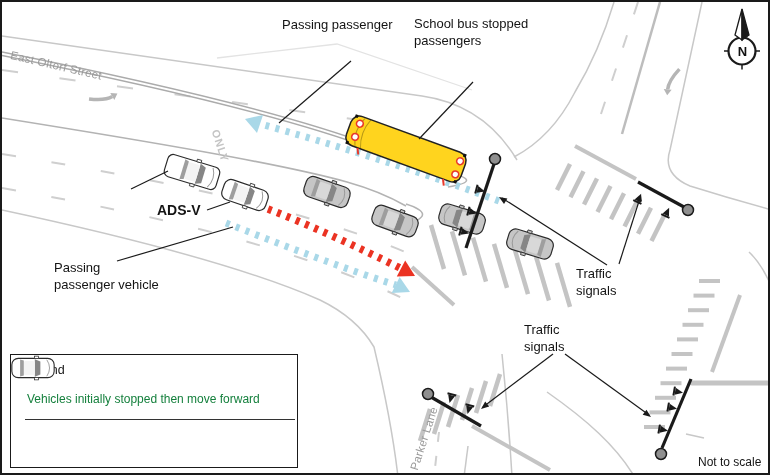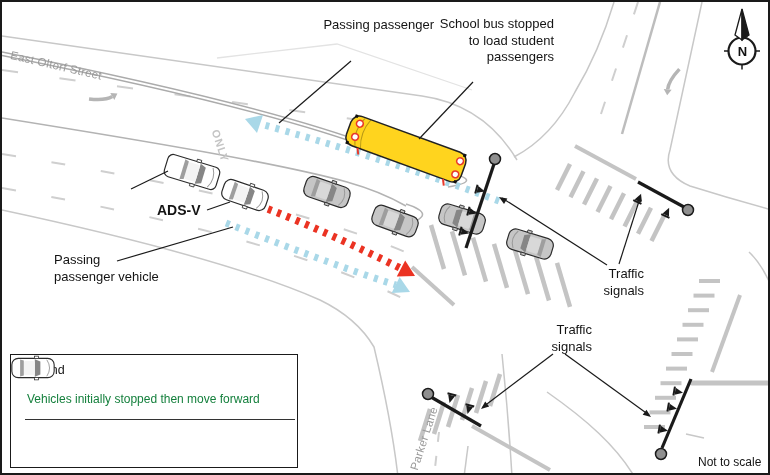--- a/index.html
+++ b/index.html
@@ -6,21 +6,21 @@
   .stage{
     position:relative;width:770px;height:475px;box-sizing:border-box;
     border:2px solid #1a1a1a;background:#fff;overflow:hidden;
     font-family:"Liberation Sans",sans-serif;
   }
   .stage svg{position:absolute;left:0;top:0;}
   .lbl{
     position:absolute;color:#141414;font-size:13px;line-height:1.28;
     white-space:nowrap;
   }
-  .lbl.center{text-align:right;}
+  .lbl.center{text-align:left;}
   .lbl .ln{display:block;}
   .adsv{font-weight:bold;font-size:14px;}
   .street{
     position:absolute;color:#9a9a9a;font-size:11.5px;transform-origin:0 0;
     letter-spacing:.3px;
   }
   .only{
     position:absolute;color:#c4c4c4;font-size:11px;font-weight:bold;
     transform-origin:0 0;letter-spacing:1px;
   }
@@ -311,28 +311,27 @@
     <polygon points="740,7 740,38 747,33" fill="#1a1a1a" stroke="#1a1a1a" stroke-width="1.3"></polygon>
   </g>
 </svg>
 
   <div class="lbl center" style="left:280px;top:15px;width:152px;">
     <span class="ln">Passing passenger</span>
   </div>
 
   <div class="lbl center" style="left:412px;top:14px;width:140px;">
     <span class="ln">School bus stopped</span>
-    <span class="ln">to load student</span>
     <span class="ln">passengers</span>
   </div>
 
 
   <div class="lbl adsv" style="left:155px;top:200px;">ADS-V</div>
 
-  <div class="lbl" style="left:52px;top:250px;">
+  <div class="lbl" style="left:52px;top:258px;">
     <span class="ln">Passing</span>
     <span class="ln">passenger vehicle</span>
   </div>
 
   <div class="lbl center" style="left:574px;top:264px;width:68px;">
     <span class="ln">Traffic</span>
     <span class="ln">signals</span>
   </div>
 
   <div class="lbl center" style="left:522px;top:320px;width:68px;">

